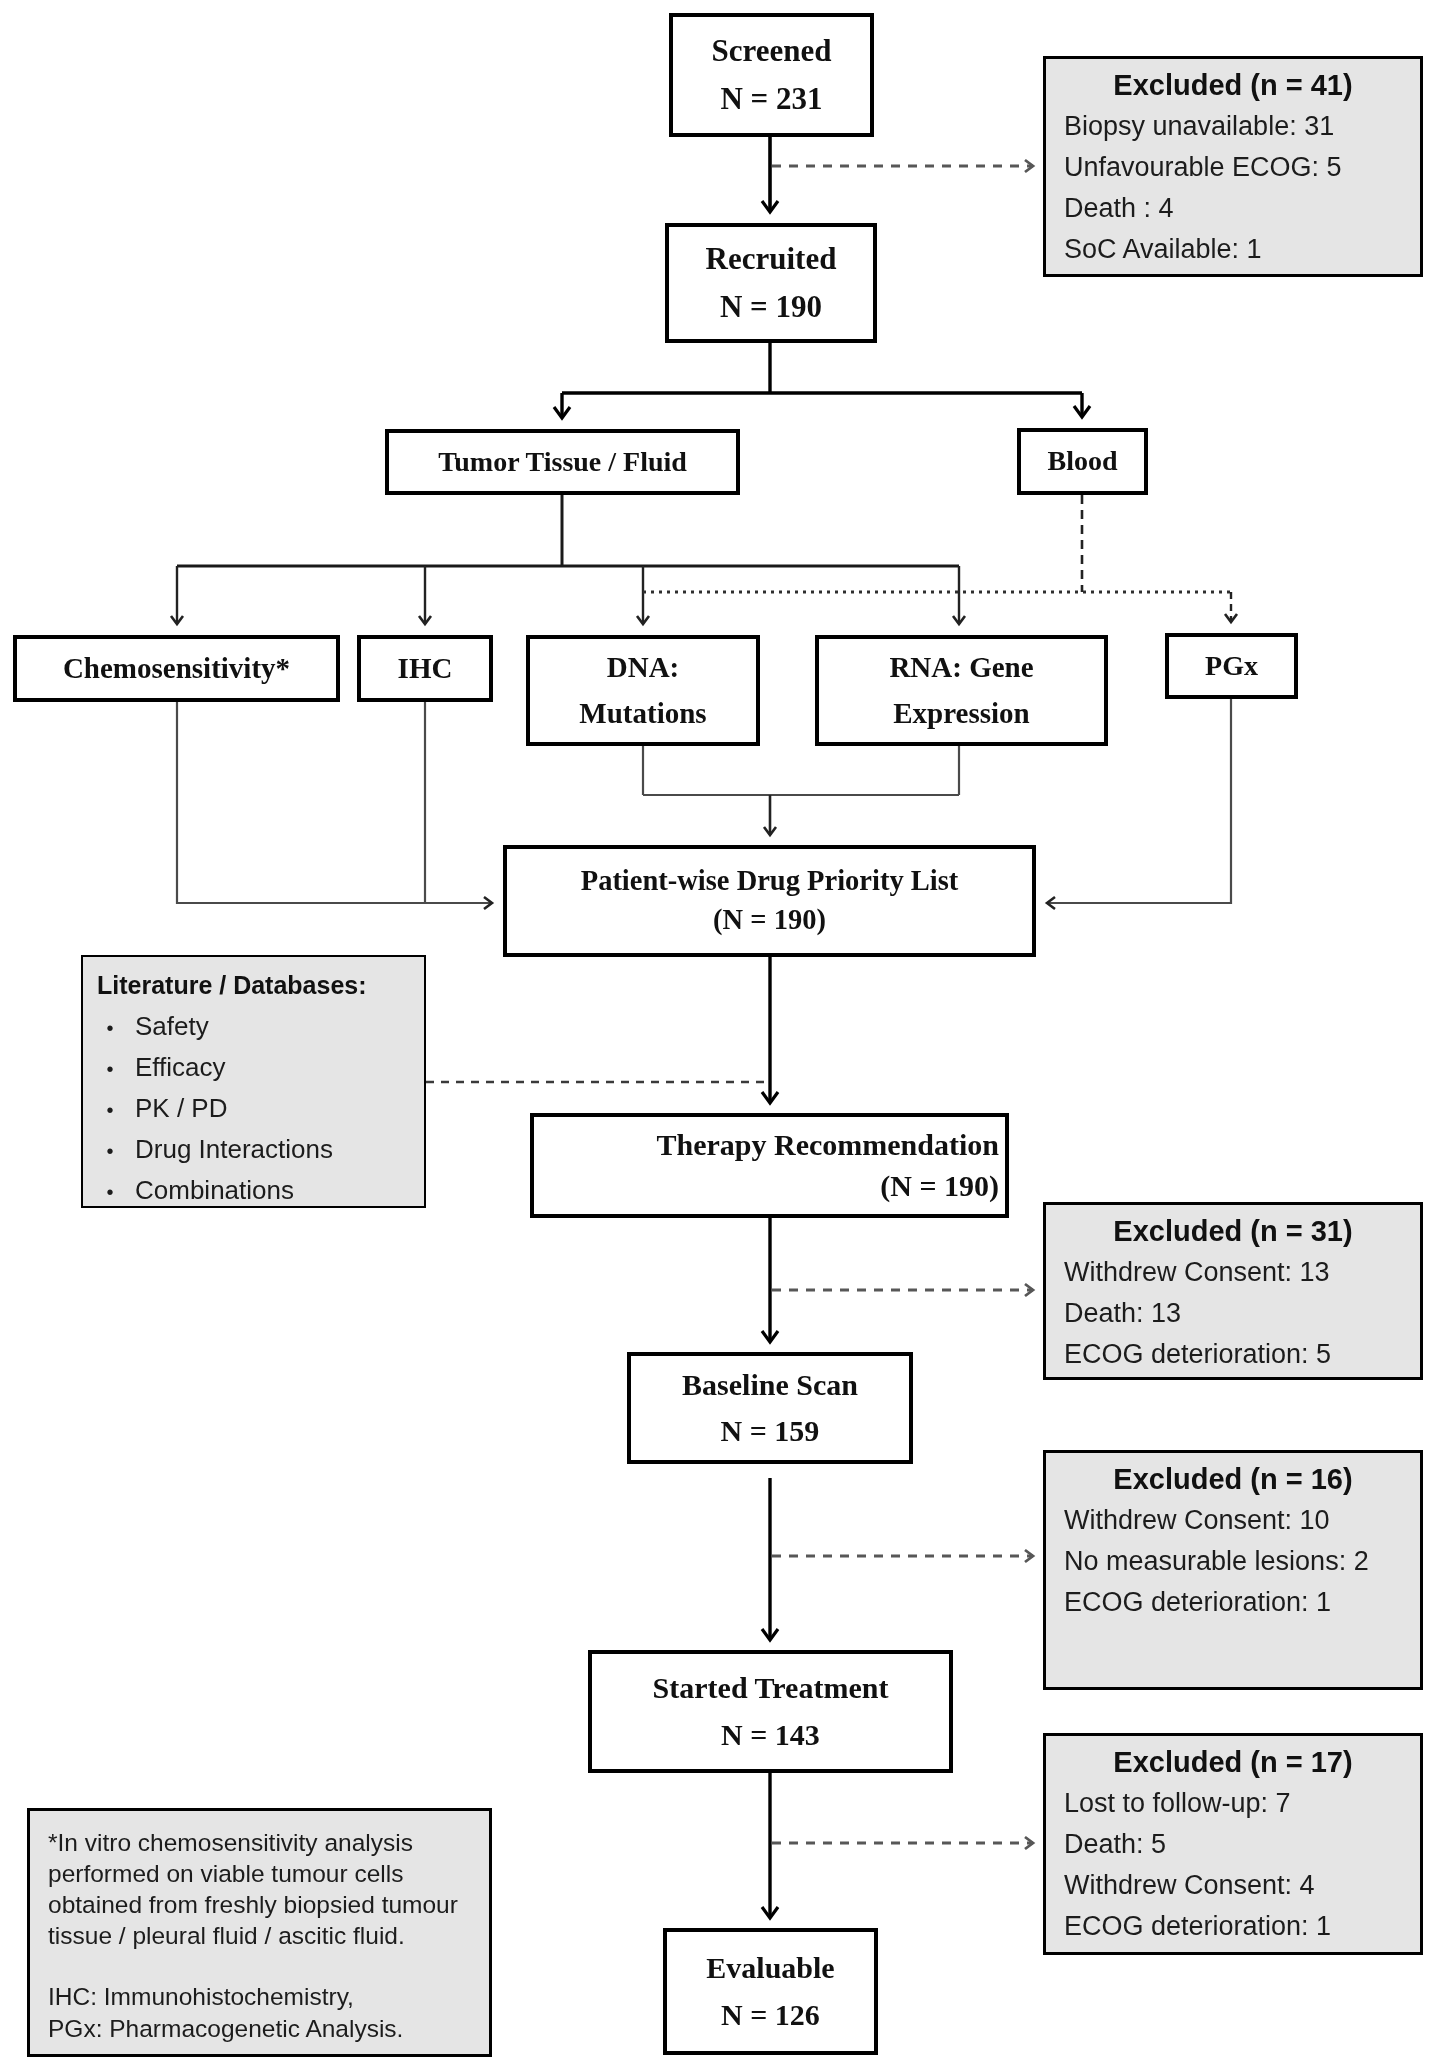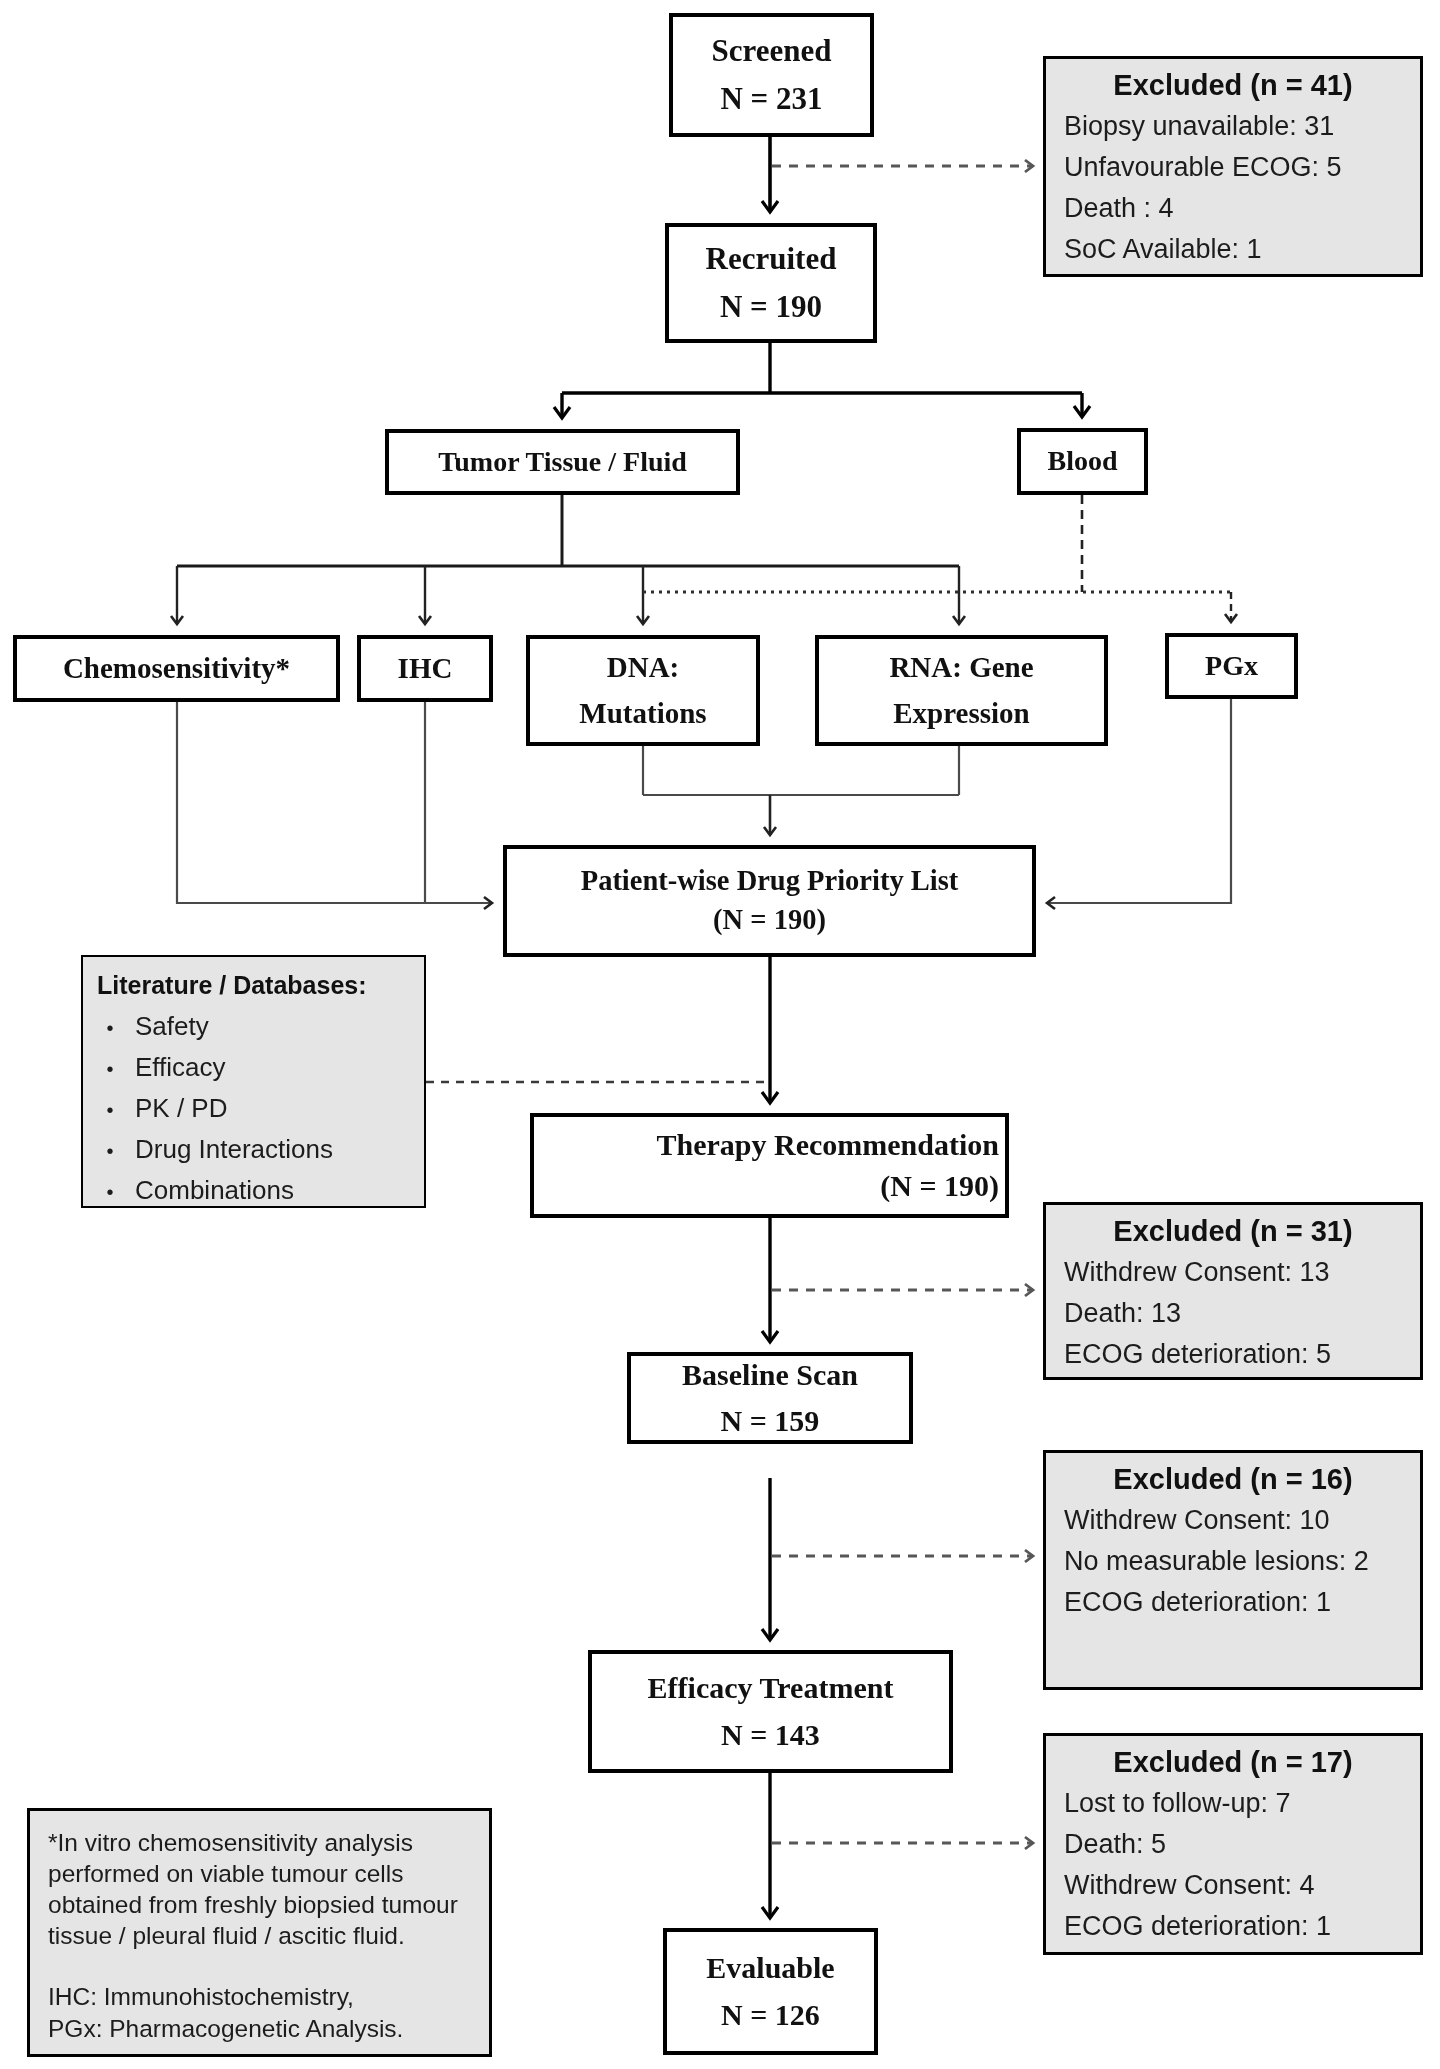--- a/index.html
+++ b/index.html
@@ -118,27 +118,27 @@
   <div class="node" style="left:503px;top:845px;width:533px;height:112px;font-size:28.5px;">
     <div class="ln" style="margin:3px 12px;">Patient-wise Drug Priority List</div>
     <div class="ln" style="margin:3px 6px;">(N = 190)</div>
   </div>
 
   <div class="node" style="left:530px;top:1113px;width:479px;height:105px;font-size:30px;align-items:flex-end;">
     <div class="ln" style="margin:3px 6px;">Therapy Recommendation</div>
     <div class="ln" style="margin:3px 6px;">(N = 190)</div>
   </div>
 
-  <div class="node" style="left:627px;top:1352px;width:286px;height:92px;font-size:30px;">
+  <div class="node" style="left:627px;top:1352px;width:286px;height:112px;font-size:30px;">
     <div class="ln">Baseline Scan</div>
     <div class="ln">N = 159</div>
   </div>
 
   <div class="node" style="left:588px;top:1650px;width:365px;height:123px;font-size:30px;">
-    <div class="ln">Efficacy Treatment</div>
+    <div class="ln">Started Treatment</div>
     <div class="ln">N = 143</div>
   </div>
 
   <div class="node" style="left:663px;top:1928px;width:215px;height:127px;font-size:30px;">
     <div class="ln">Evaluable</div>
     <div class="ln">N = 126</div>
   </div>
 
   <div class="sidebox" style="left:1043px;top:56px;width:380px;height:221px;">
     <div class="excl-title">Excluded (n = 41)</div>

